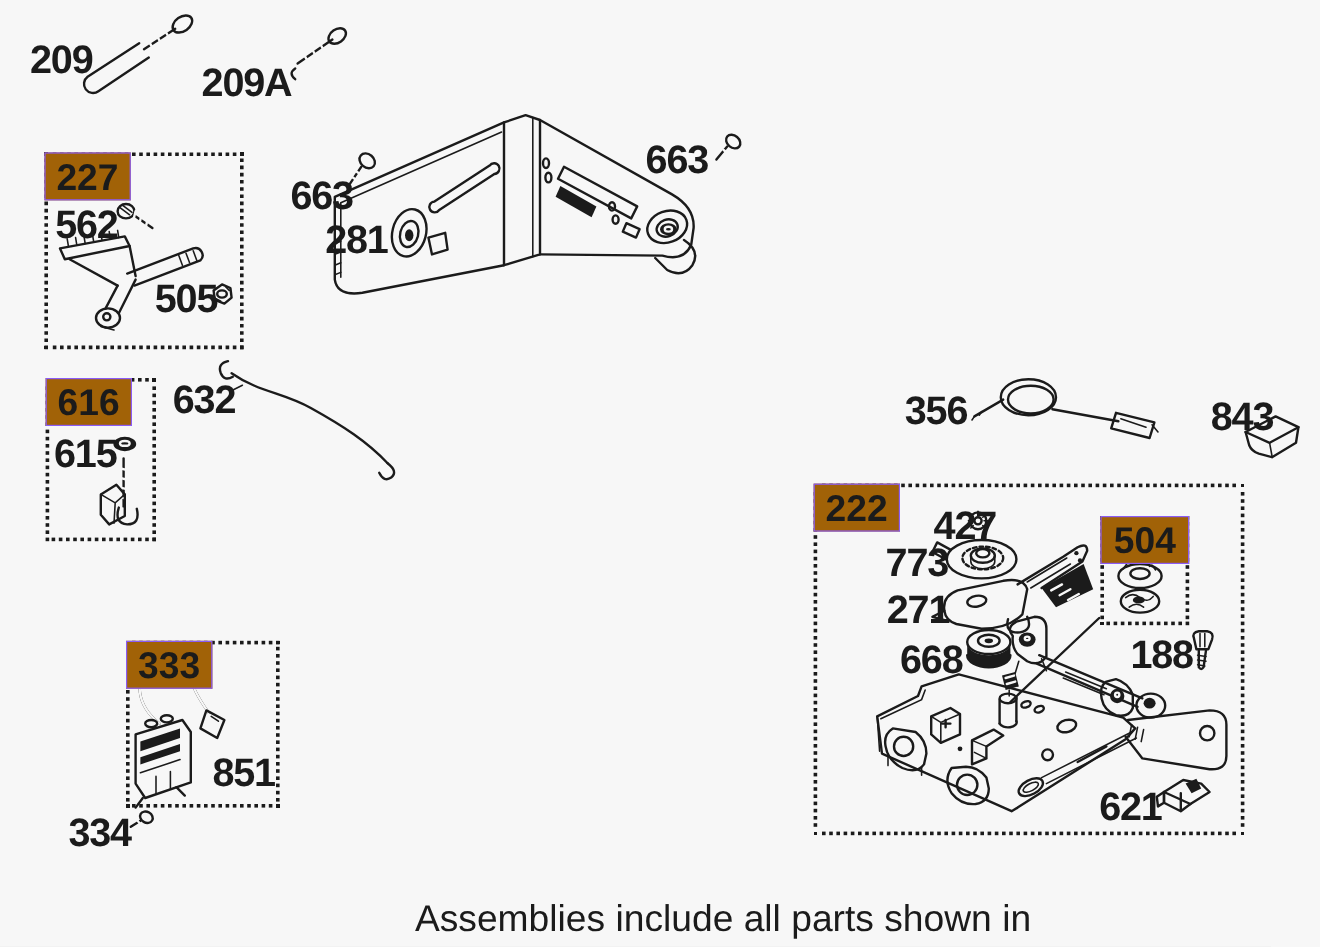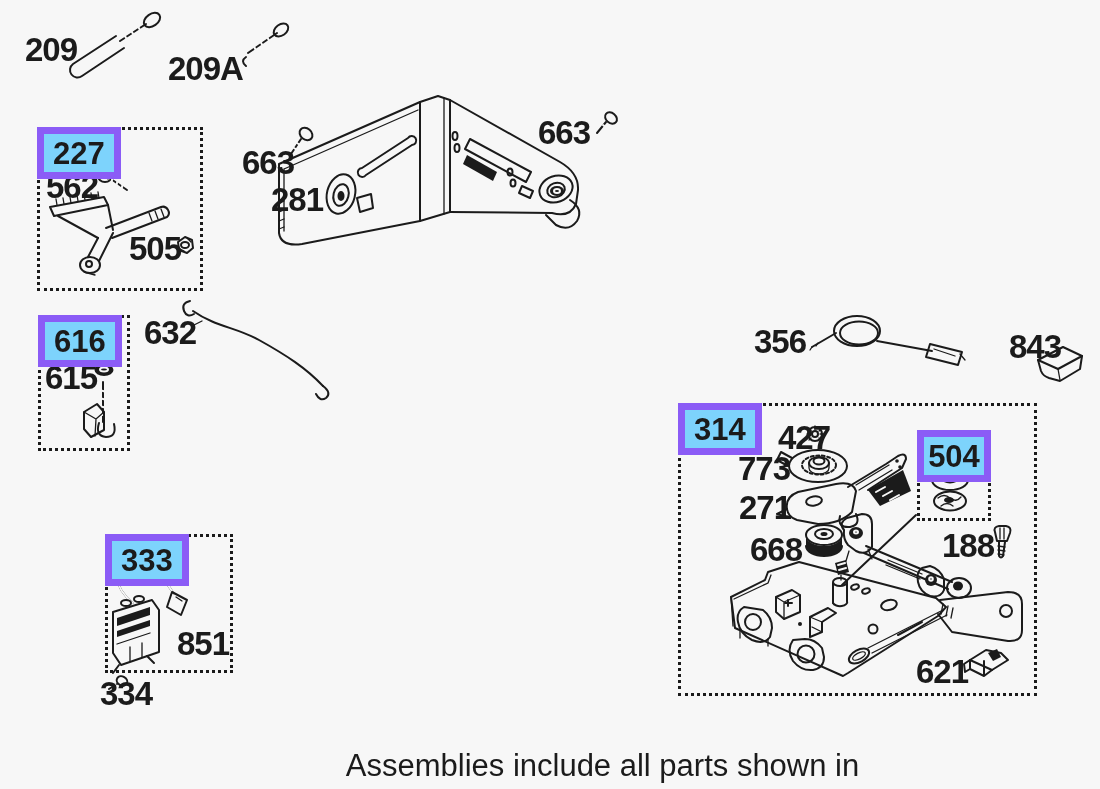--- a/index.html
+++ b/index.html
@@ -16,21 +16,21 @@
   svg .wt{stroke:#f7f7f7;fill:none;stroke-width:2;stroke-linecap:round;}
   .callout{
     position:absolute;font-weight:bold;font-size:33px;line-height:1;
     letter-spacing:-1px;white-space:nowrap;
   }
   .frame{
     position:absolute;border:3px dotted #1b1b1b;
   }
   .frame-label{
     position:absolute;left:-3px;top:-3px;
-    border:7px solid #8b5cf6;background:#7dd3fc;
+    border:1px solid #8b5cf6;background:#a16207;
     font-weight:bold;font-size:31px;line-height:1;
     padding:4px 9px 3px 9px;z-index:3;
   }
   .caption{
     position:absolute;left:330px;top:748px;width:545px;
     font-size:31px;text-align:center;letter-spacing:0px;
   }
 </style>
 </head>
 <body>
@@ -284,21 +284,21 @@
 
   <div class="frame" style="left:38px;top:315px;width:86px;height:130px;">
     <div class="frame-label">616</div>
   </div>
 
   <div class="frame" style="left:105px;top:534px;width:122px;height:133px;">
     <div class="frame-label">333</div>
   </div>
 
   <div class="frame" style="left:678px;top:403px;width:353px;height:287px;">
-    <div class="frame-label">314</div>
+    <div class="frame-label">222</div>
   </div>
 
   <div class="frame" style="left:917px;top:430px;width:68px;height:85px;border-style:dotted;z-index:2;">
     <div class="frame-label" style="left:-3px;top:-3px;right:-3px;padding:4px 0 3px 0;text-align:center;">504</div>
   </div>
 
   <div class="callout" style="left:25px;top:33px;">209</div>
   <div class="callout" style="left:168px;top:36px;margin-top:16px;">209A</div>
   <div class="callout" style="left:242px;top:146px;">663</div>
   <div class="callout" style="left:271px;top:183px;">281</div>
@@ -309,17 +309,17 @@
   <div class="callout" style="left:144px;top:316px;">632</div>
   <div class="callout" style="left:754px;top:325px;">356</div>
   <div class="callout" style="left:1009px;top:330px;">843</div>
   <div class="callout" style="left:761px;top:421px;margin-left:17px;">427</div>
   <div class="callout" style="left:738px;top:452px;">773</div>
   <div class="callout" style="left:739px;top:491px;">271</div>
   <div class="callout" style="left:750px;top:533px;">668</div>
   <div class="callout" style="left:942px;top:529px;">188</div>
   <div class="callout" style="left:916px;top:655px;">621</div>
   <div class="callout" style="left:177px;top:627px;">851</div>
-  <div class="callout" style="left:57px;top:677px;margin-left:43px;">334</div>
+  <div class="callout" style="left:57px;top:677px;">334</div>
 
   <div class="caption">Assemblies include all parts shown in frames.</div>
 
 </div>
 
 </body></html>

